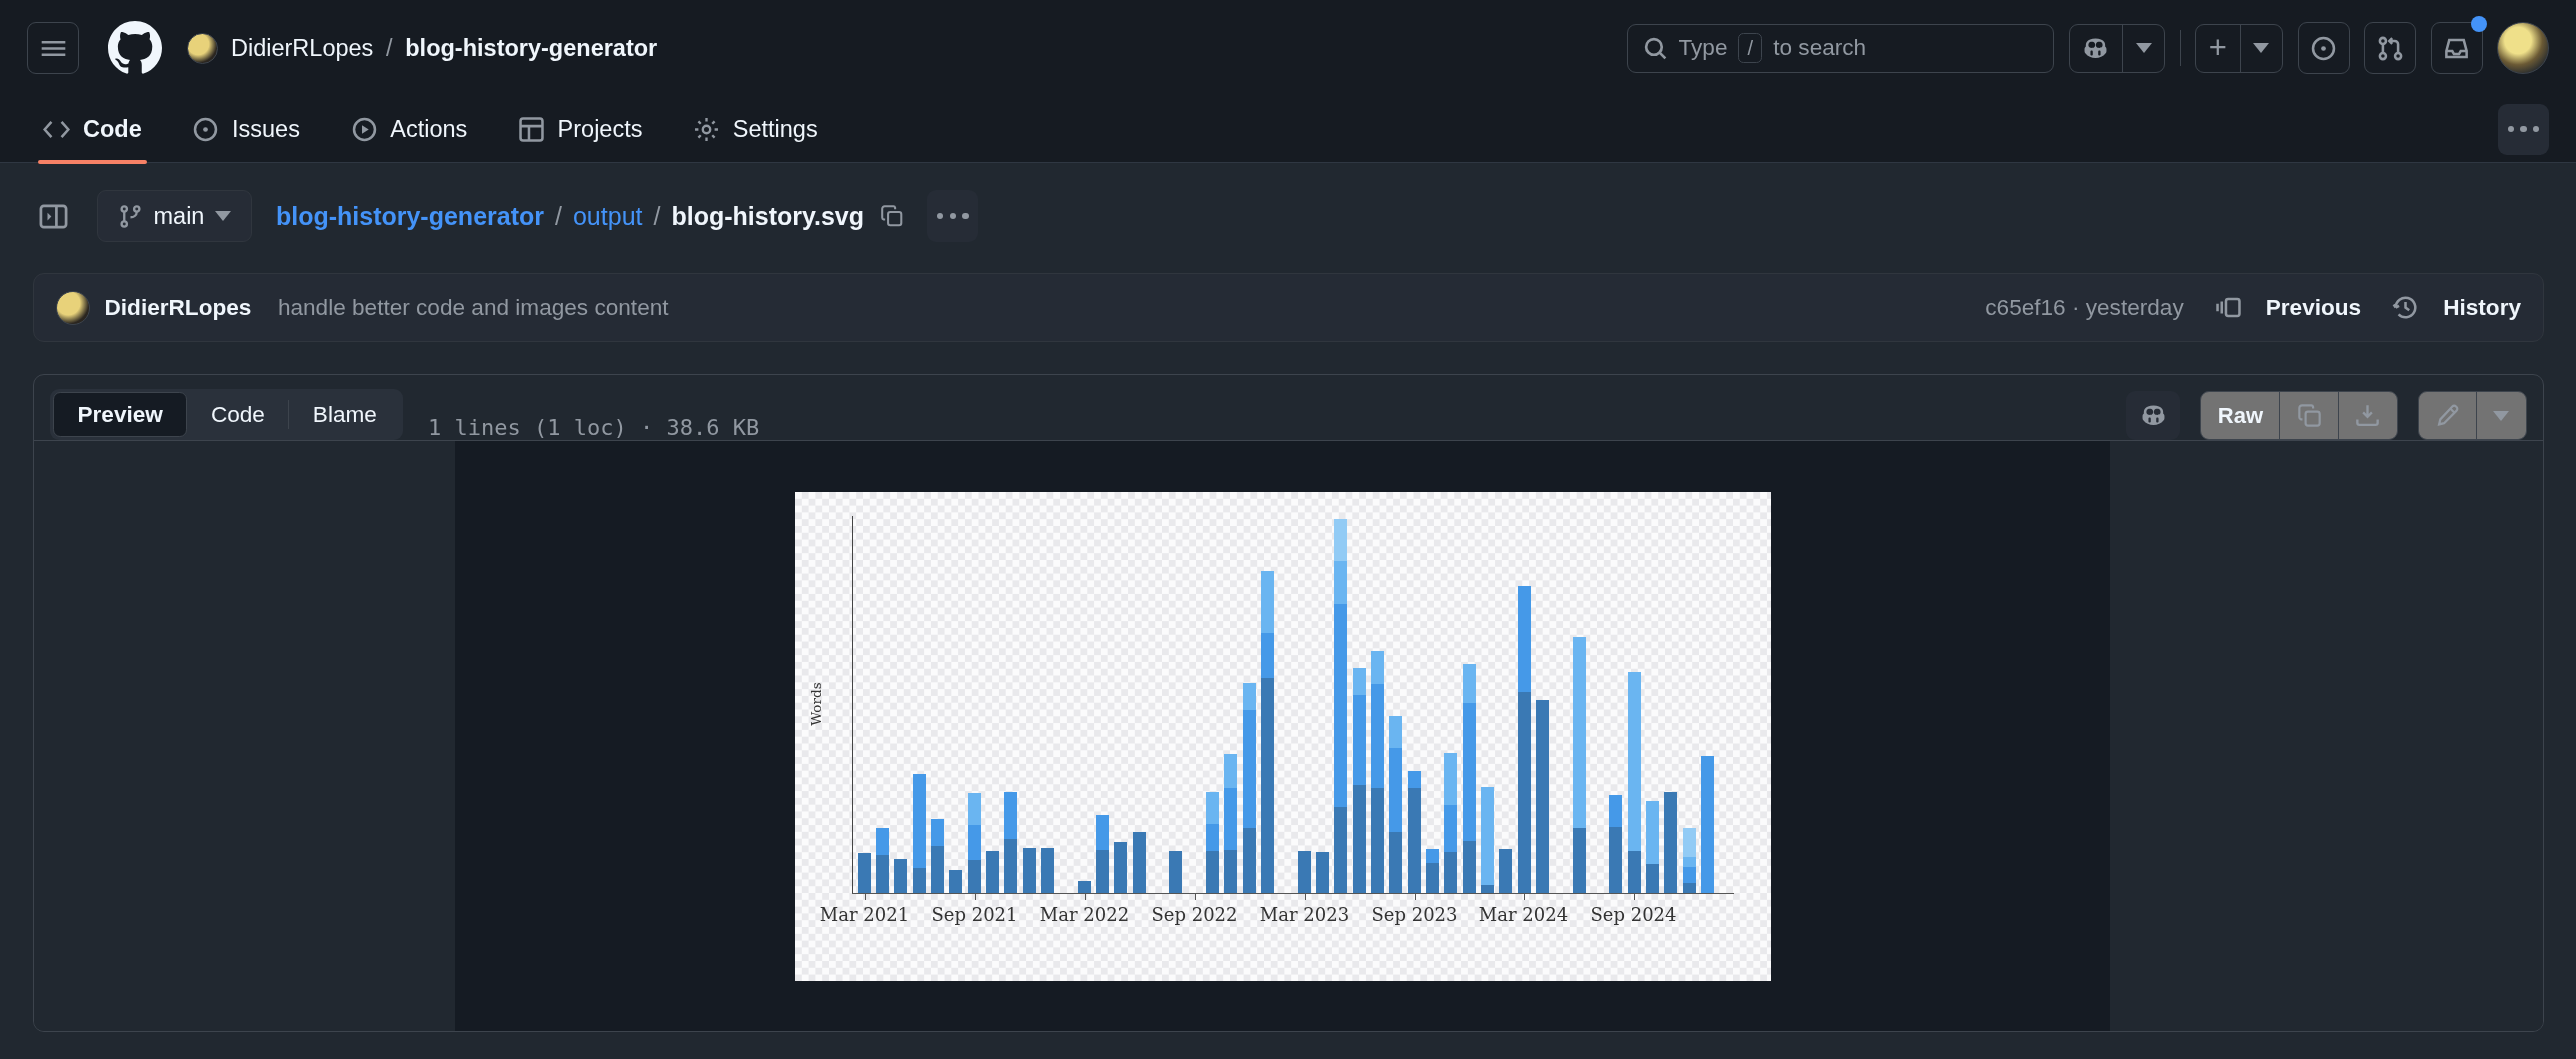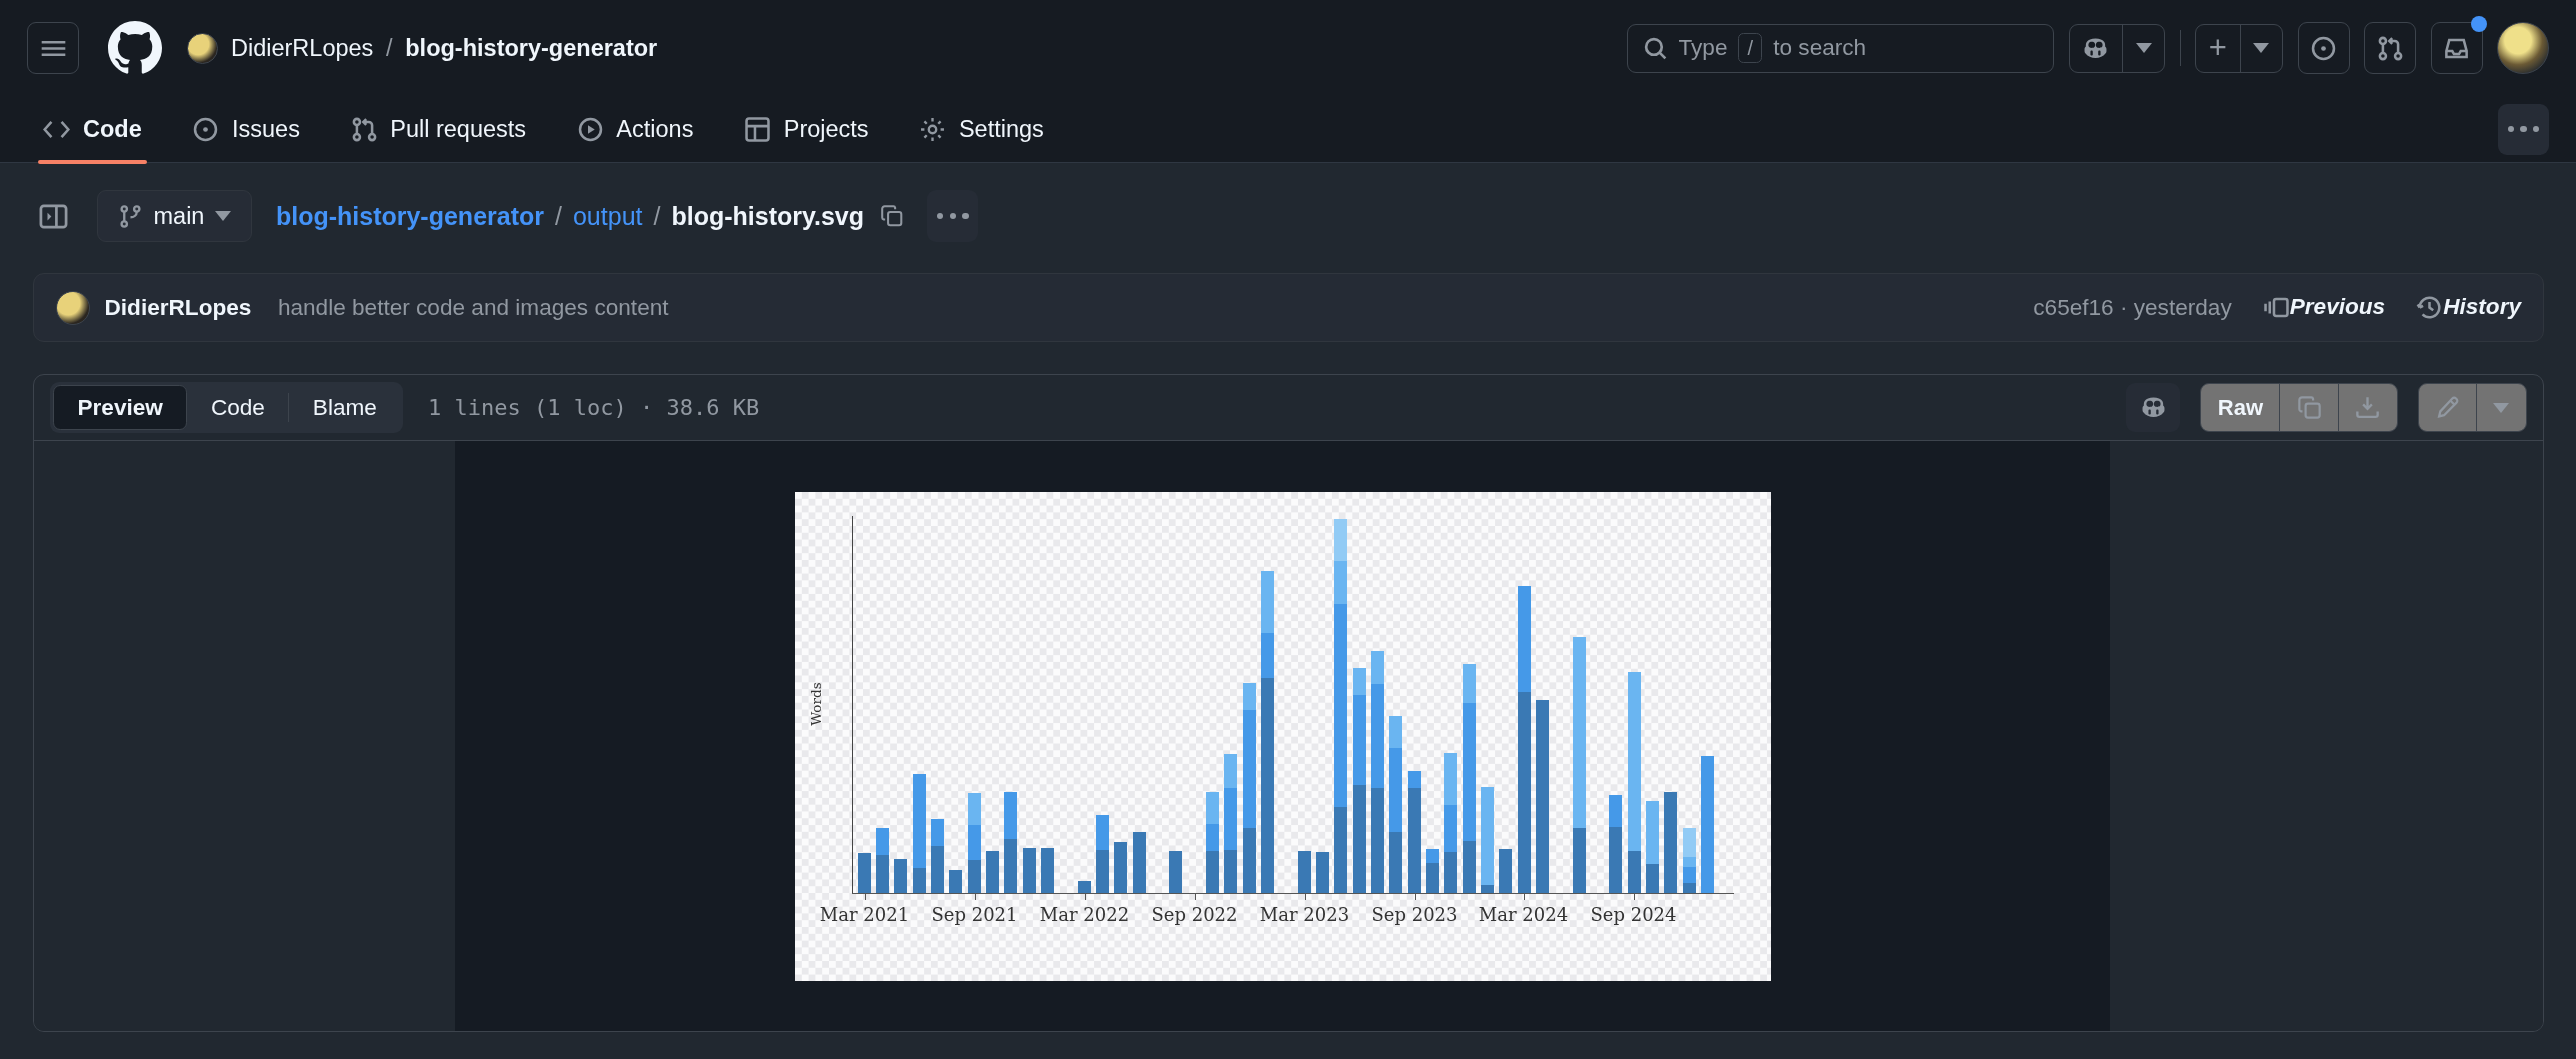--- a/index.html
+++ b/index.html
@@ -75,26 +75,26 @@
   .goto .kbd { margin-left:auto; }
   .row-kebab { width:51px; height:52px; border:none; background:#262c36; border-radius:9px; cursor:pointer; }
   
   .commit-bar { position:absolute; left:33px; top:273px; width:2511px; height:69px;
     background:#252b35; border:0.9px solid #30363e; border-radius:11px;
     display:flex; align-items:center; padding:0 22px; gap:14.5px; font-size:22.6px; }
   .commit-author { font-weight:bold; }
   .commit-msg { color:#9198a1; margin-left:12px; }
   .commit-right { margin-left:auto; display:flex; align-items:center; gap:31px; }
   .commit-meta { color:#9198a1; }
-  .linkish { display:flex; align-items:flex-start; gap:0; font-weight:bold; color:#f0f6fc; cursor:pointer;font-style:italic; }
+  .linkish { display:flex; align-items:flex-end; gap:24px; font-weight:bold; color:#f0f6fc; cursor:pointer; }
   .linkish svg { color:#9198a1; }
   
   .card { position:absolute; left:33px; top:374px; width:2511px; height:658px;
     border:0.9px solid #3d444d; border-radius:11px; overflow:hidden; background:#212830; }
-  .card-toolbar { height:66px; border-bottom:0.9px solid #3d444d; display:flex; align-items:center; padding:0 16.3px; }
+  .card-toolbar { height:66px; border-bottom:0.9px solid #3d444d; display:flex; align-items:flex-end; padding:0 16.3px; }
   .seg { display:flex; align-items:center; background:#2a313b; border-radius:9px; padding:2.7px; height:51px; }
   .seg .seg-item { padding:0 23.5px; height:45px; display:flex; align-items:center; font-size:22.6px; color:#f0f6fc; cursor:pointer; border-radius:7.2px; }
   .seg .seg-item.sel { background:#151b23; border:0.9px solid #3d444d; font-weight:bold; }
   .seg-div { width:0.9px; height:29px; background:#3d444d; }
   .file-meta { margin-left:25px; color:#9198a1; font-size:22px; font-family:"DejaVu Sans Mono", monospace; }
   .toolbar-right { margin-left:auto; display:flex; align-items:center; gap:20px; }
   .tool-solo { width:54px; height:49px; background:#262c36; border:none; border-radius:9px; color:#9198a1; display:flex; align-items:center; justify-content:center; cursor:pointer; }
   .btn-group { display:flex; align-items:stretch; height:49px; border:0.9px solid #3d444d; border-radius:9px; overflow:hidden; background:#737373; }
   .btn-group .g { display:flex; align-items:center; justify-content:center; padding:0 16.3px; color:#9198a1; cursor:pointer; }
   .btn-group .g + .g { border-left:0.9px solid #3d444d; }
@@ -197,29 +197,20 @@
           <path d="m5 3.5-4 4.5 4 4.5M11 3.5l4 4.5-4 4.5"></path>
         </svg>
       <span class="lbl">Code</span>
     </div>
     <div class="tab">
       <svg width="27" height="27" viewBox="0 0 16 16" fill="none" stroke="currentColor" stroke-width="1.5">
           <circle cx="8" cy="8" r="6.2"></circle>
           <circle cx="8" cy="8" r="1.4" fill="currentColor" stroke="none"></circle>
         </svg>
       <span class="lbl">Issues</span>
-    </div>
-    <div class="tab">
-      <svg width="27" height="27" viewBox="0 0 16 16" fill="none" stroke="currentColor" stroke-width="1.5">
-          <circle cx="3.5" cy="3.5" r="1.8"></circle>
-          <circle cx="3.5" cy="12.5" r="1.8"></circle>
-          <circle cx="12.5" cy="12.5" r="1.8"></circle>
-          <path d="M3.5 5.3v5.4M9 1.8l-1.7 1.7L9 5.2M7.5 3.5h3c1.1 0 2 .9 2 2v5.2"></path>
-        </svg>
-      <span class="lbl">Pull requests</span>
     </div>
     <div class="tab">
       <svg width="27" height="27" viewBox="0 0 16 16" fill="none" stroke="currentColor" stroke-width="1.5">
           <circle cx="8" cy="8" r="6.2"></circle>
           <path d="M6.5 5.5v5l4-2.5z" fill="currentColor" stroke="none"></path>
         </svg>
       <span class="lbl">Actions</span>
     </div>
     <div class="tab">
       <svg width="27" height="27" viewBox="0 0 16 16" fill="none" stroke="currentColor" stroke-width="1.5">

